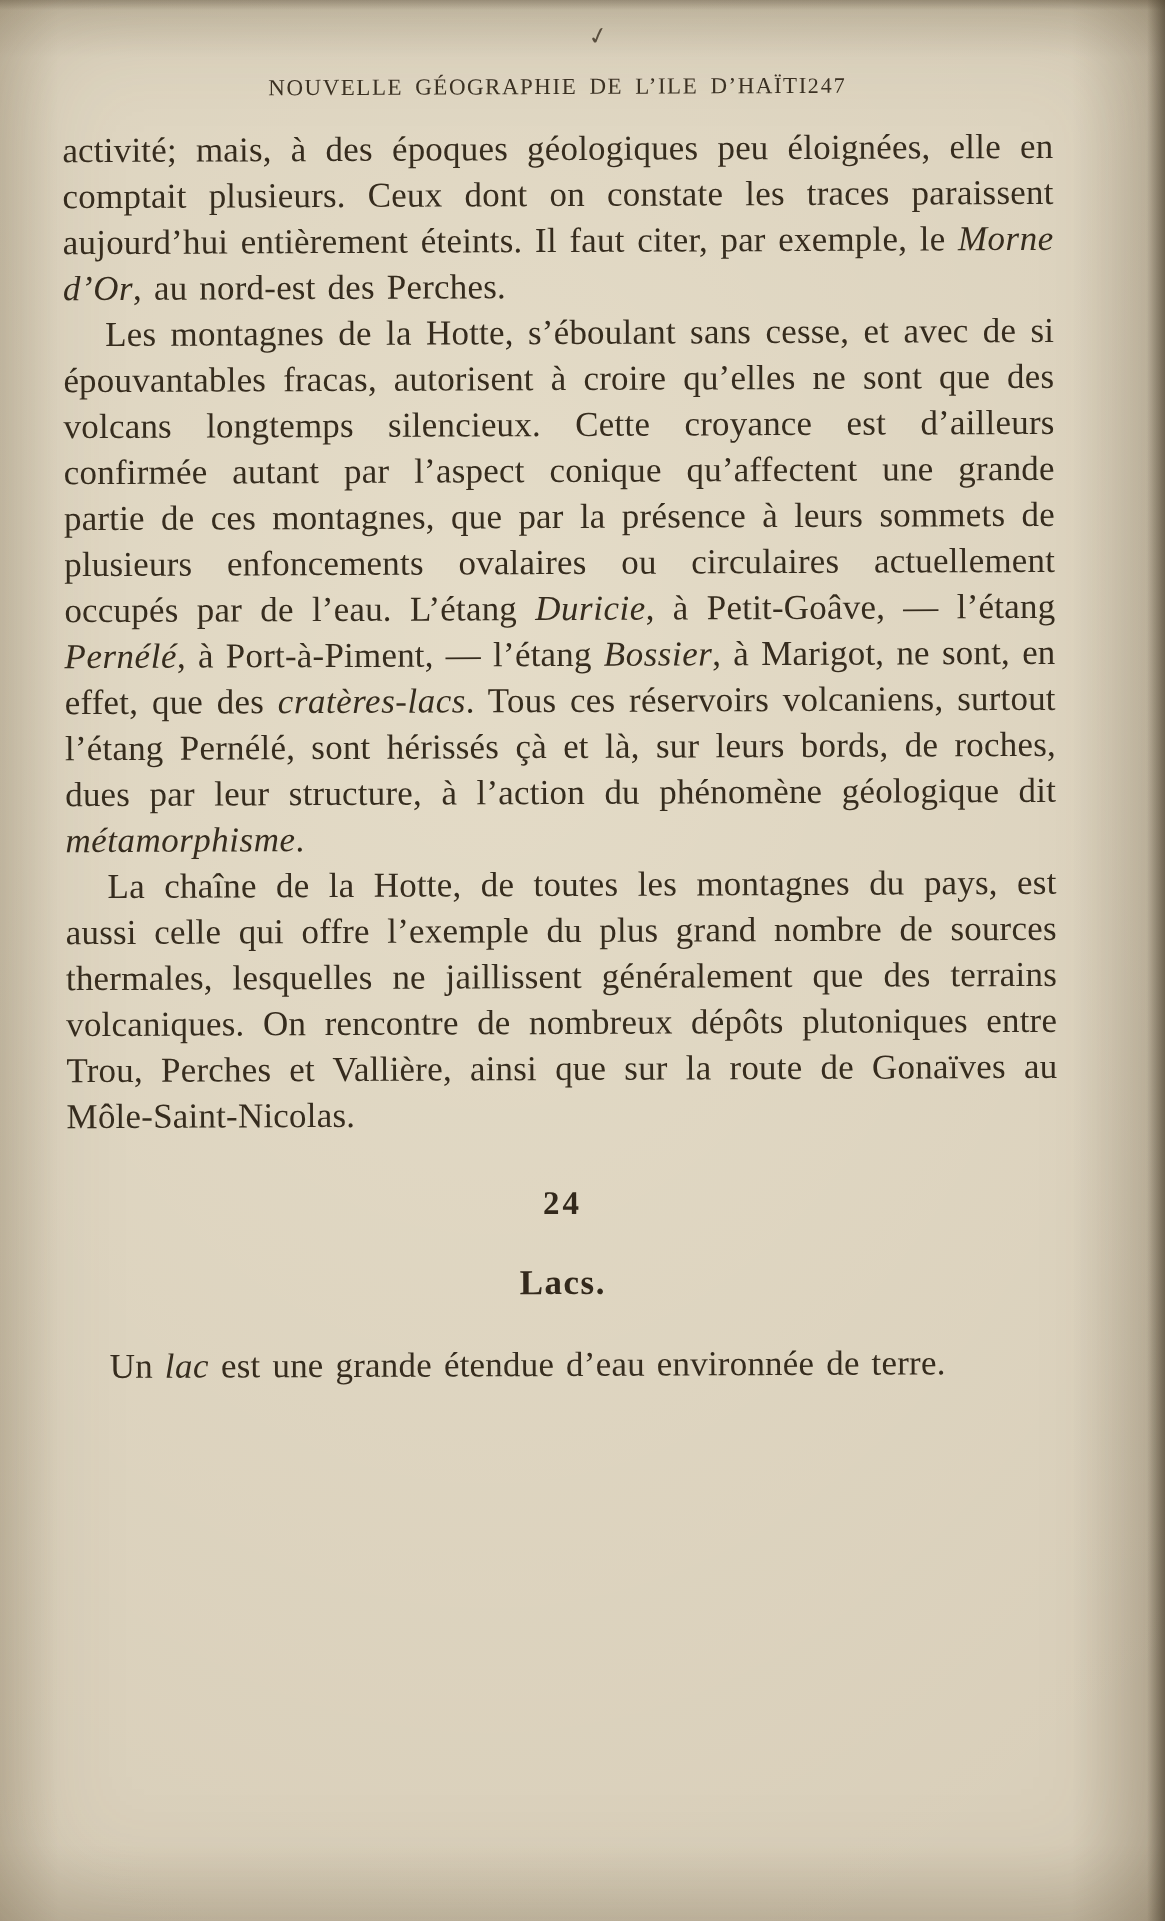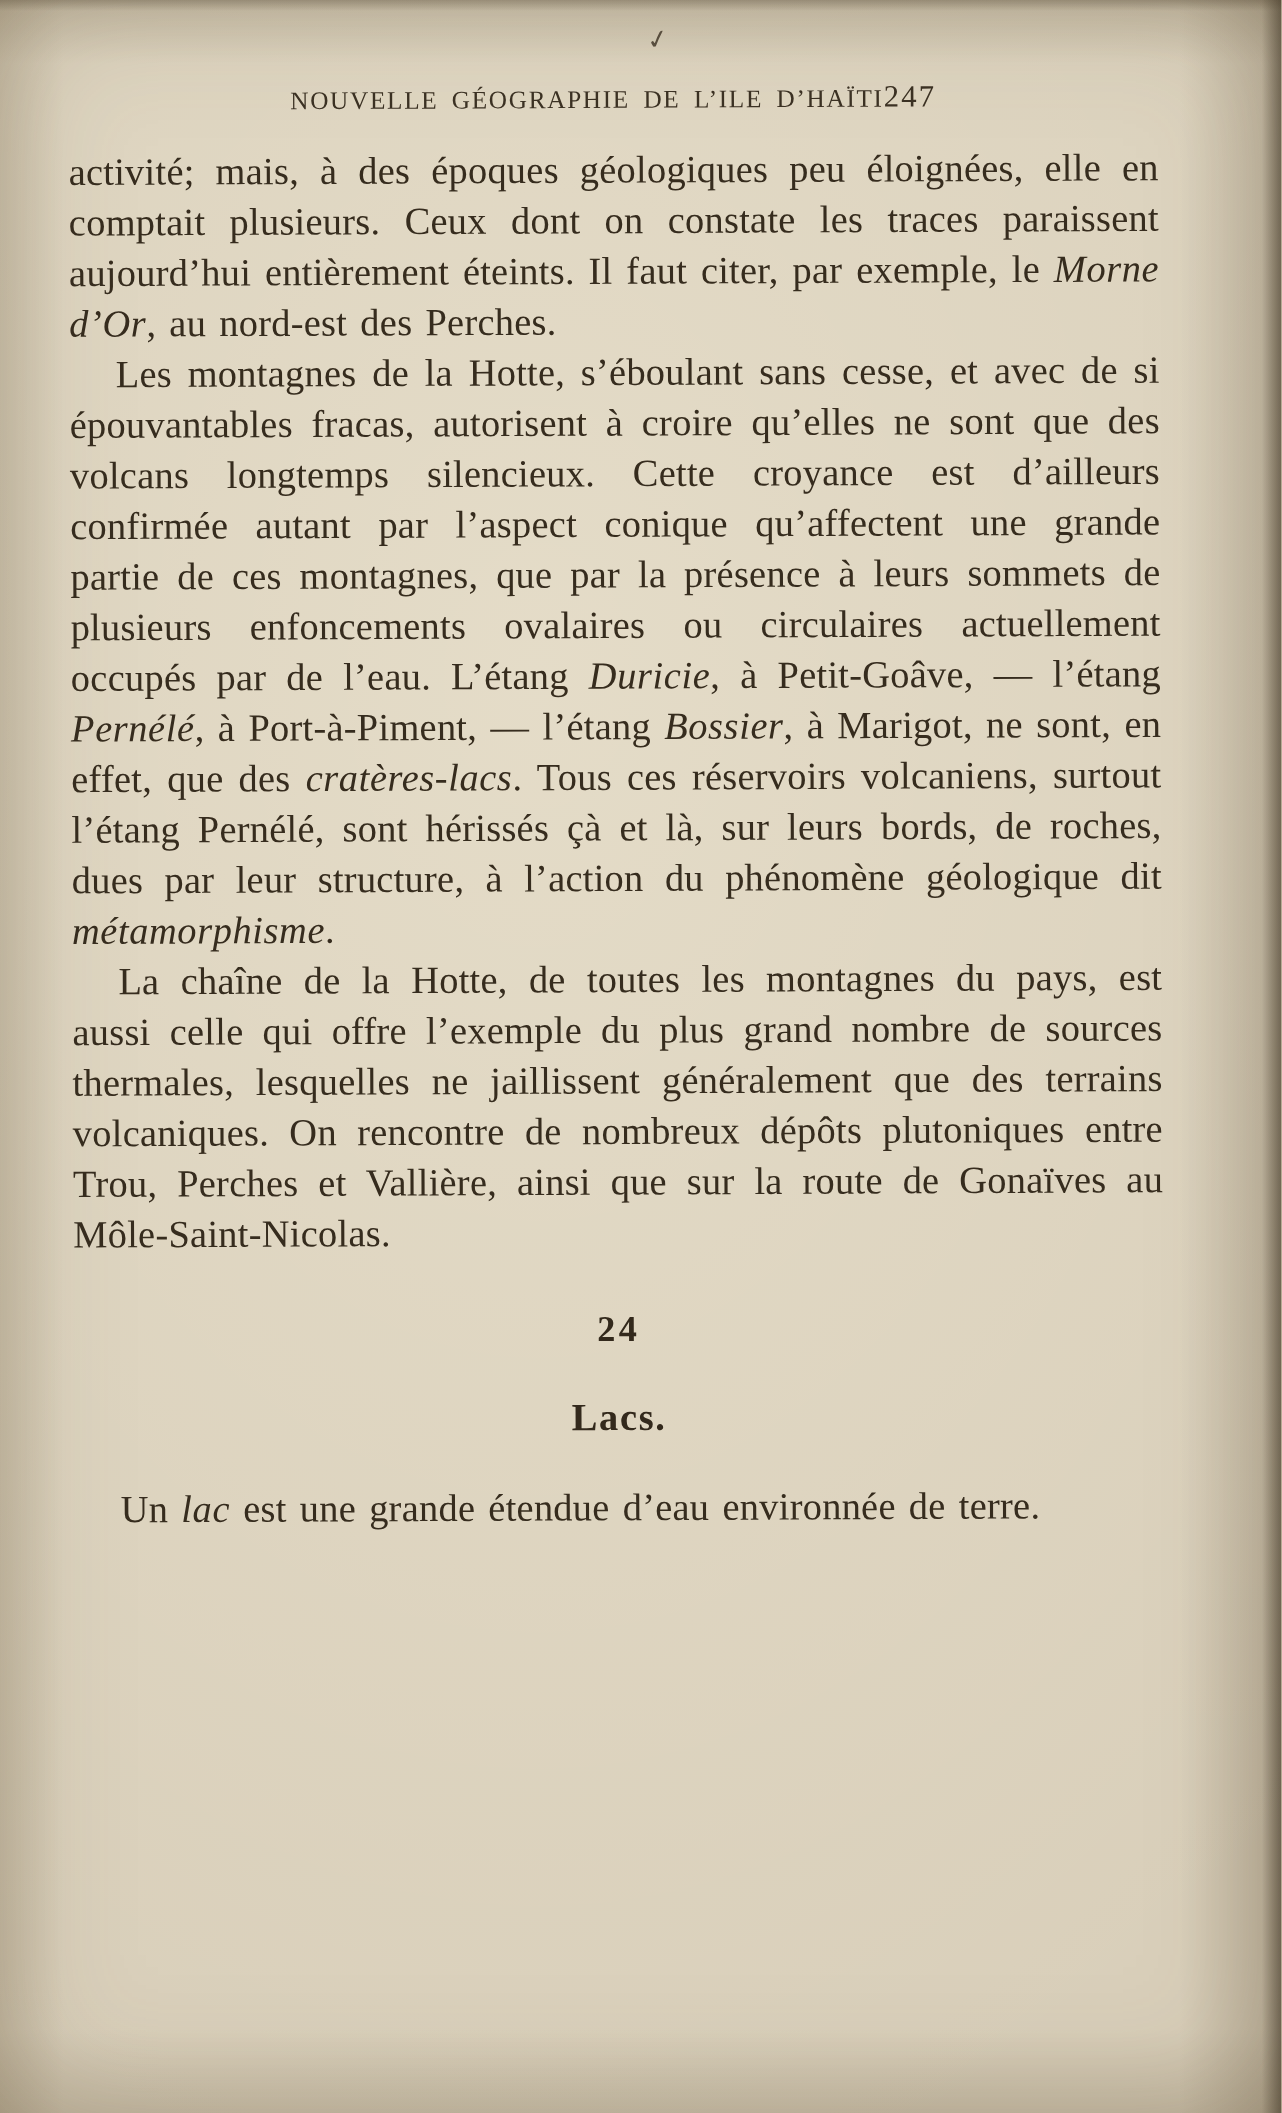--- a/index.html
+++ b/index.html
@@ -63,21 +63,21 @@
     align-items: baseline;
     white-space: nowrap;
     color: #3b3123;
   }
   .header .title {
     font-size: 23px;
     letter-spacing: 1.5px;
     word-spacing: 5px;
   }
   .header .pagenum {
-    font-size: 28px;
+    font-size: 22px;
     letter-spacing: 2px;
   }
   .body-text {
     margin-top: 26px;
     font-size: 35px;
     line-height: 46px;
     text-align: justify;
     word-spacing: 3px;
     letter-spacing: 0.2px;
   }

